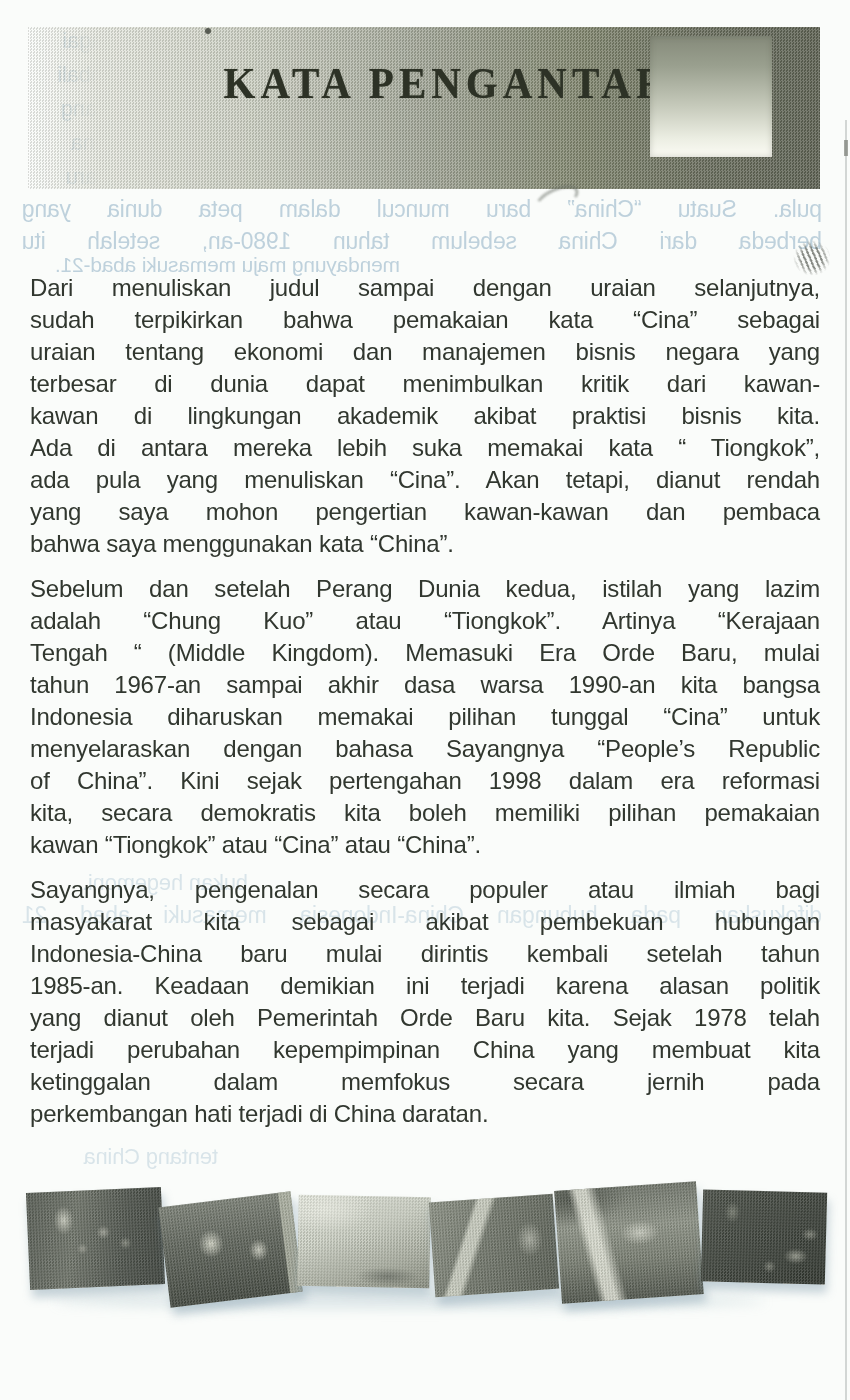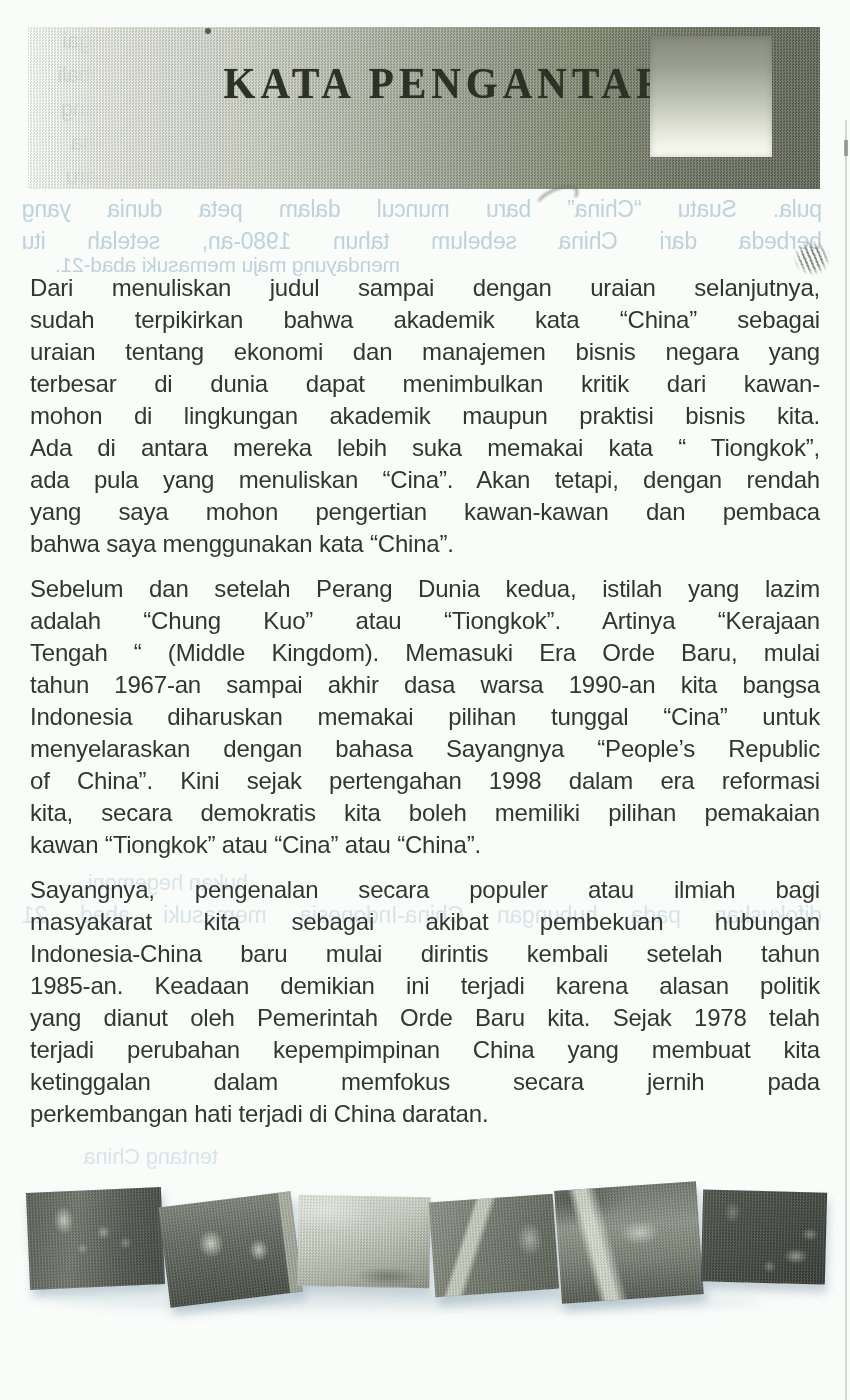--- a/index.html
+++ b/index.html
@@ -152,26 +152,26 @@
   <div class="smudge-mid"></div>
   <div class="squiggle"></div>
 
   <div class="ghost faint" style="left:18px;top:866px;width:230px;">bukan hegemoni.</div>
   <div class="ghost wide faint" style="left:22px;top:898px;width:800px;">difokuskan pada hubungan China-Indonesia memasuki abad 21</div>
   <div class="ghost faint" style="left:18px;top:1140px;width:200px;">tentang China</div>
 
   <div class="body-text">
     <div class="paragraph">
       <div class="line">Dari menuliskan judul sampai dengan uraian selanjutnya,</div>
-      <div class="line">sudah terpikirkan bahwa akademik kata “China” sebagai</div>
+      <div class="line">sudah terpikirkan bahwa pemakaian kata “Cina” sebagai</div>
       <div class="line">uraian tentang ekonomi dan manajemen bisnis negara yang</div>
       <div class="line">terbesar di dunia dapat menimbulkan kritik dari kawan-</div>
-      <div class="line">mohon di lingkungan akademik maupun praktisi bisnis kita.</div>
+      <div class="line">kawan di lingkungan akademik akibat praktisi bisnis kita.</div>
       <div class="line">Ada di antara mereka lebih suka memakai kata “ Tiongkok”,</div>
-      <div class="line">ada pula yang menuliskan “Cina”. Akan tetapi, dengan rendah</div>
+      <div class="line">ada pula yang menuliskan “Cina”. Akan tetapi, dianut rendah</div>
       <div class="line">yang saya mohon pengertian kawan-kawan dan pembaca</div>
       <div class="line last">bahwa saya menggunakan kata “China”.</div>
     </div>
     <div class="paragraph">
       <div class="line">Sebelum dan setelah Perang Dunia kedua, istilah yang lazim</div>
       <div class="line">adalah “Chung Kuo” atau “Tiongkok”. Artinya “Kerajaan</div>
       <div class="line">Tengah “ (Middle Kingdom). Memasuki Era Orde Baru, mulai</div>
       <div class="line">tahun 1967-an sampai akhir dasa warsa 1990-an kita bangsa</div>
       <div class="line">Indonesia diharuskan memakai pilihan tunggal “Cina” untuk</div>
       <div class="line">menyelaraskan dengan bahasa Sayangnya “People’s Republic</div>

